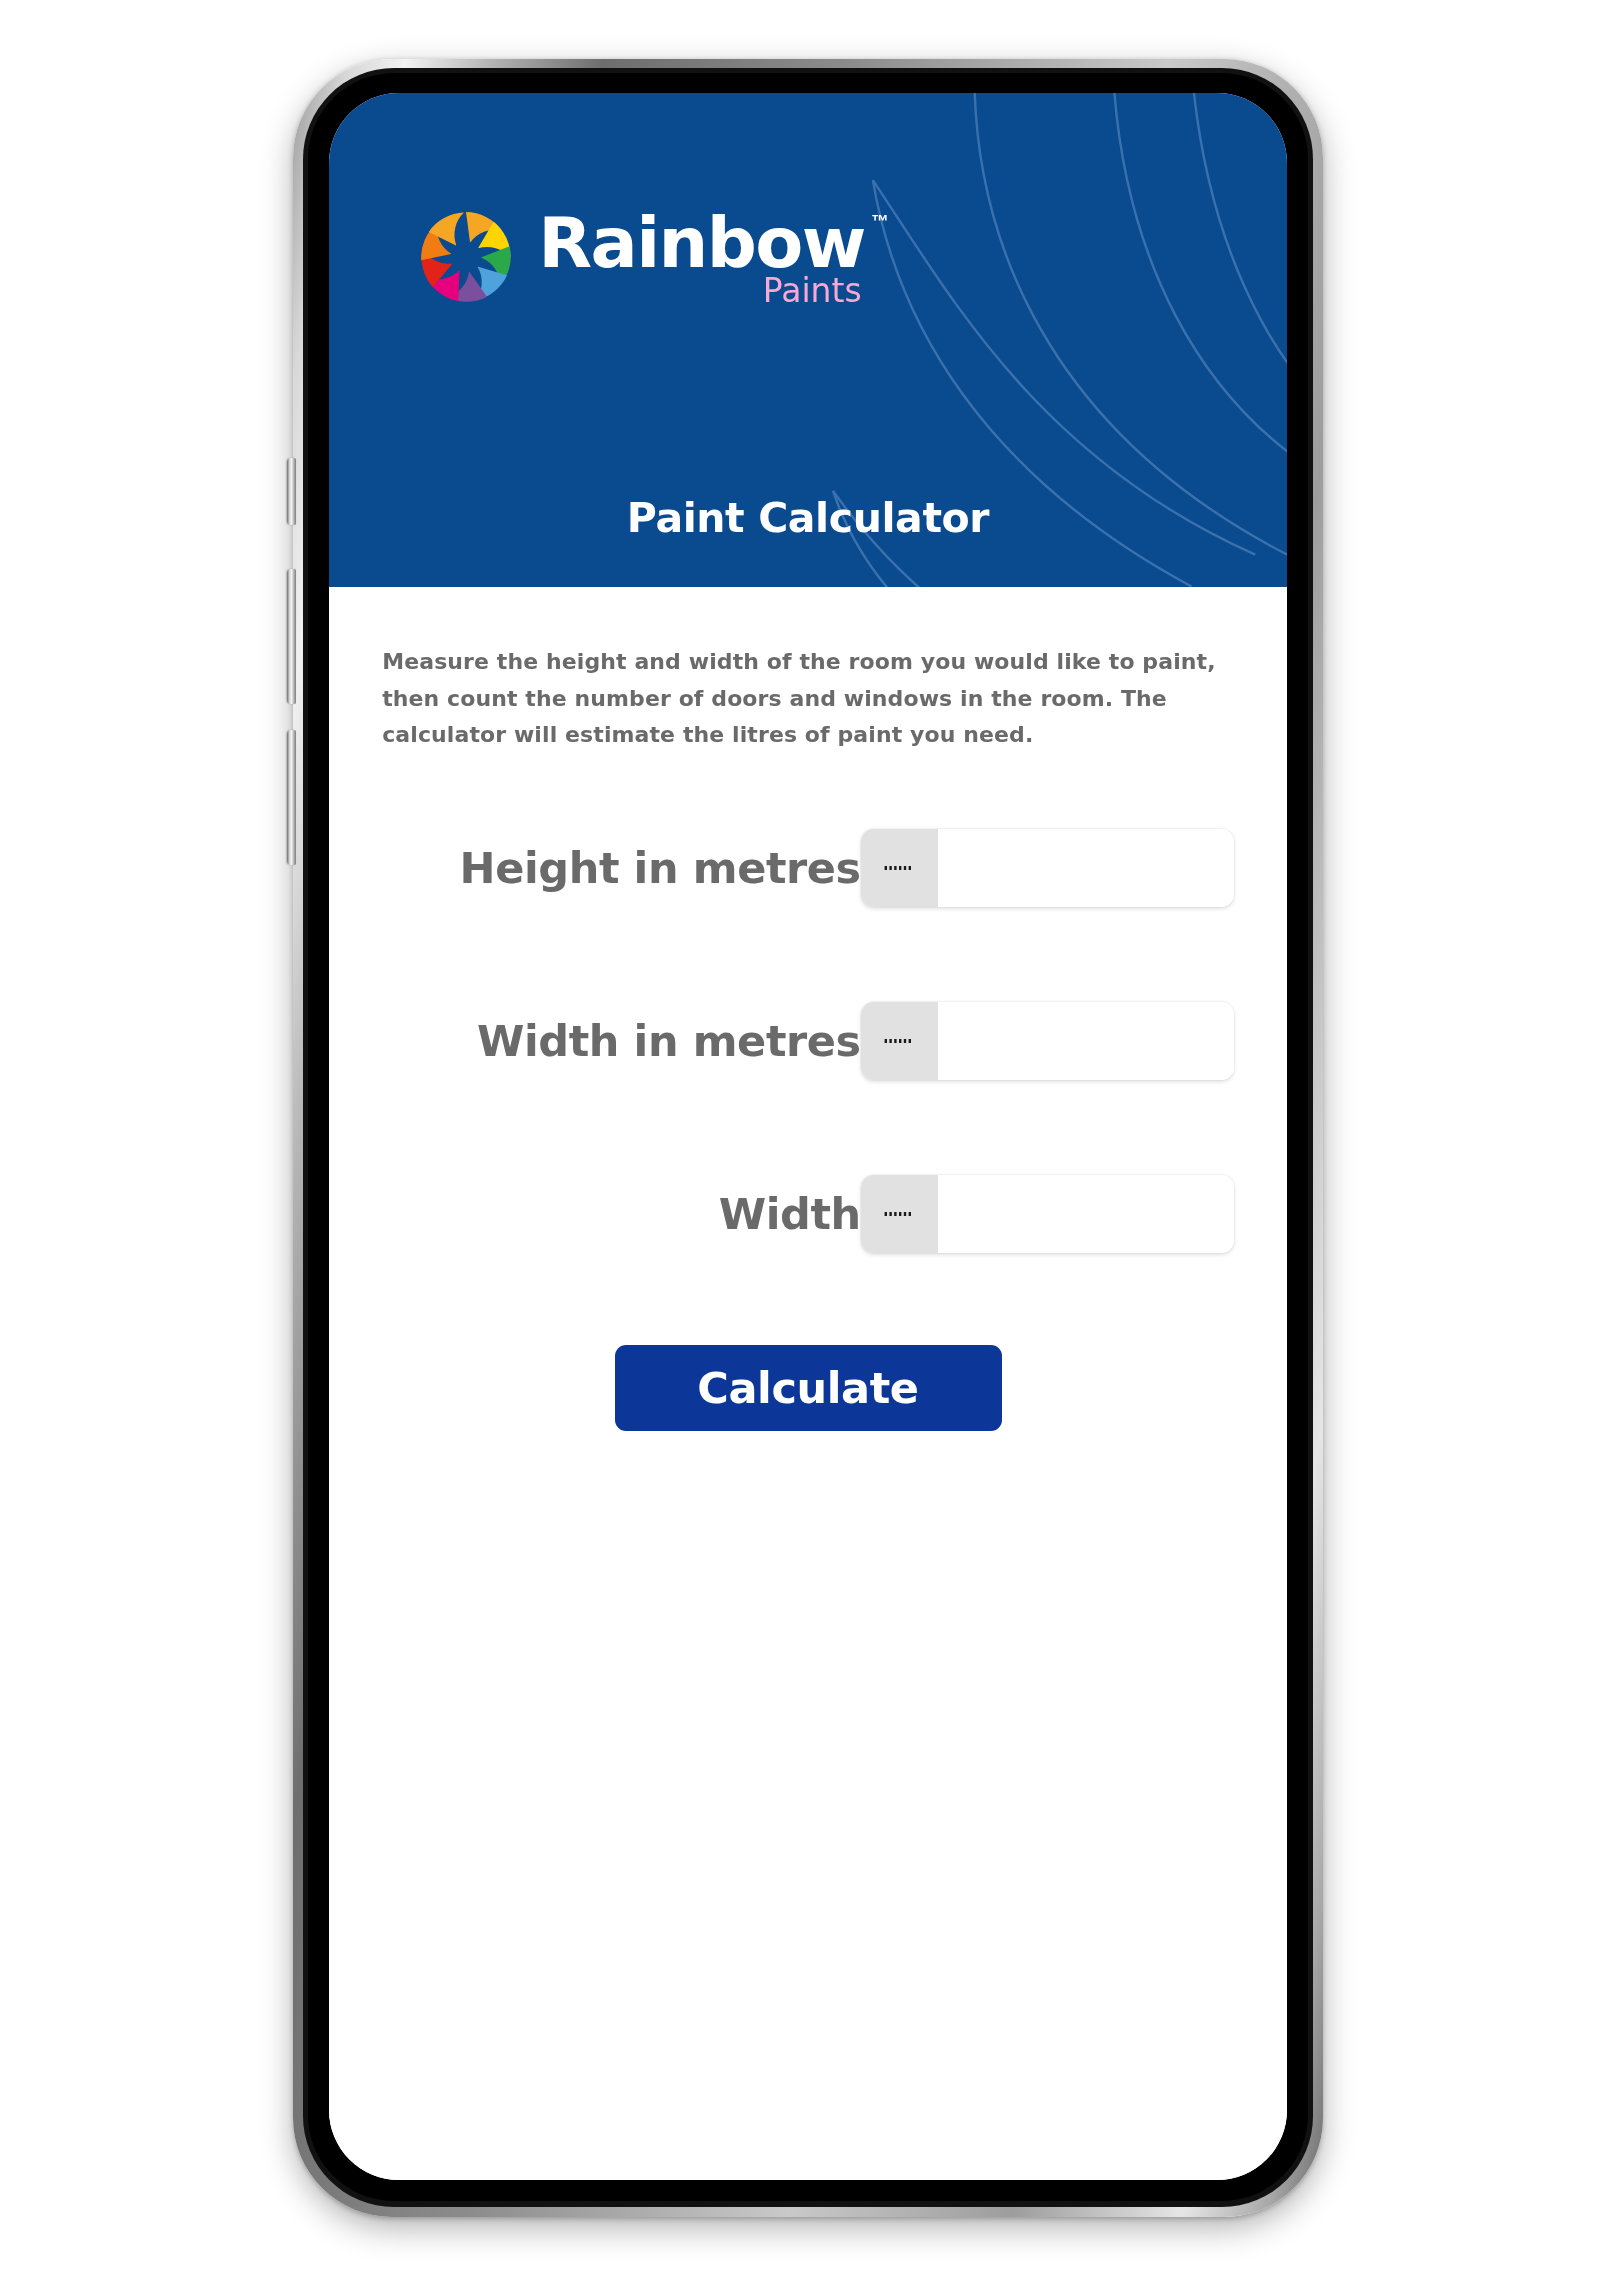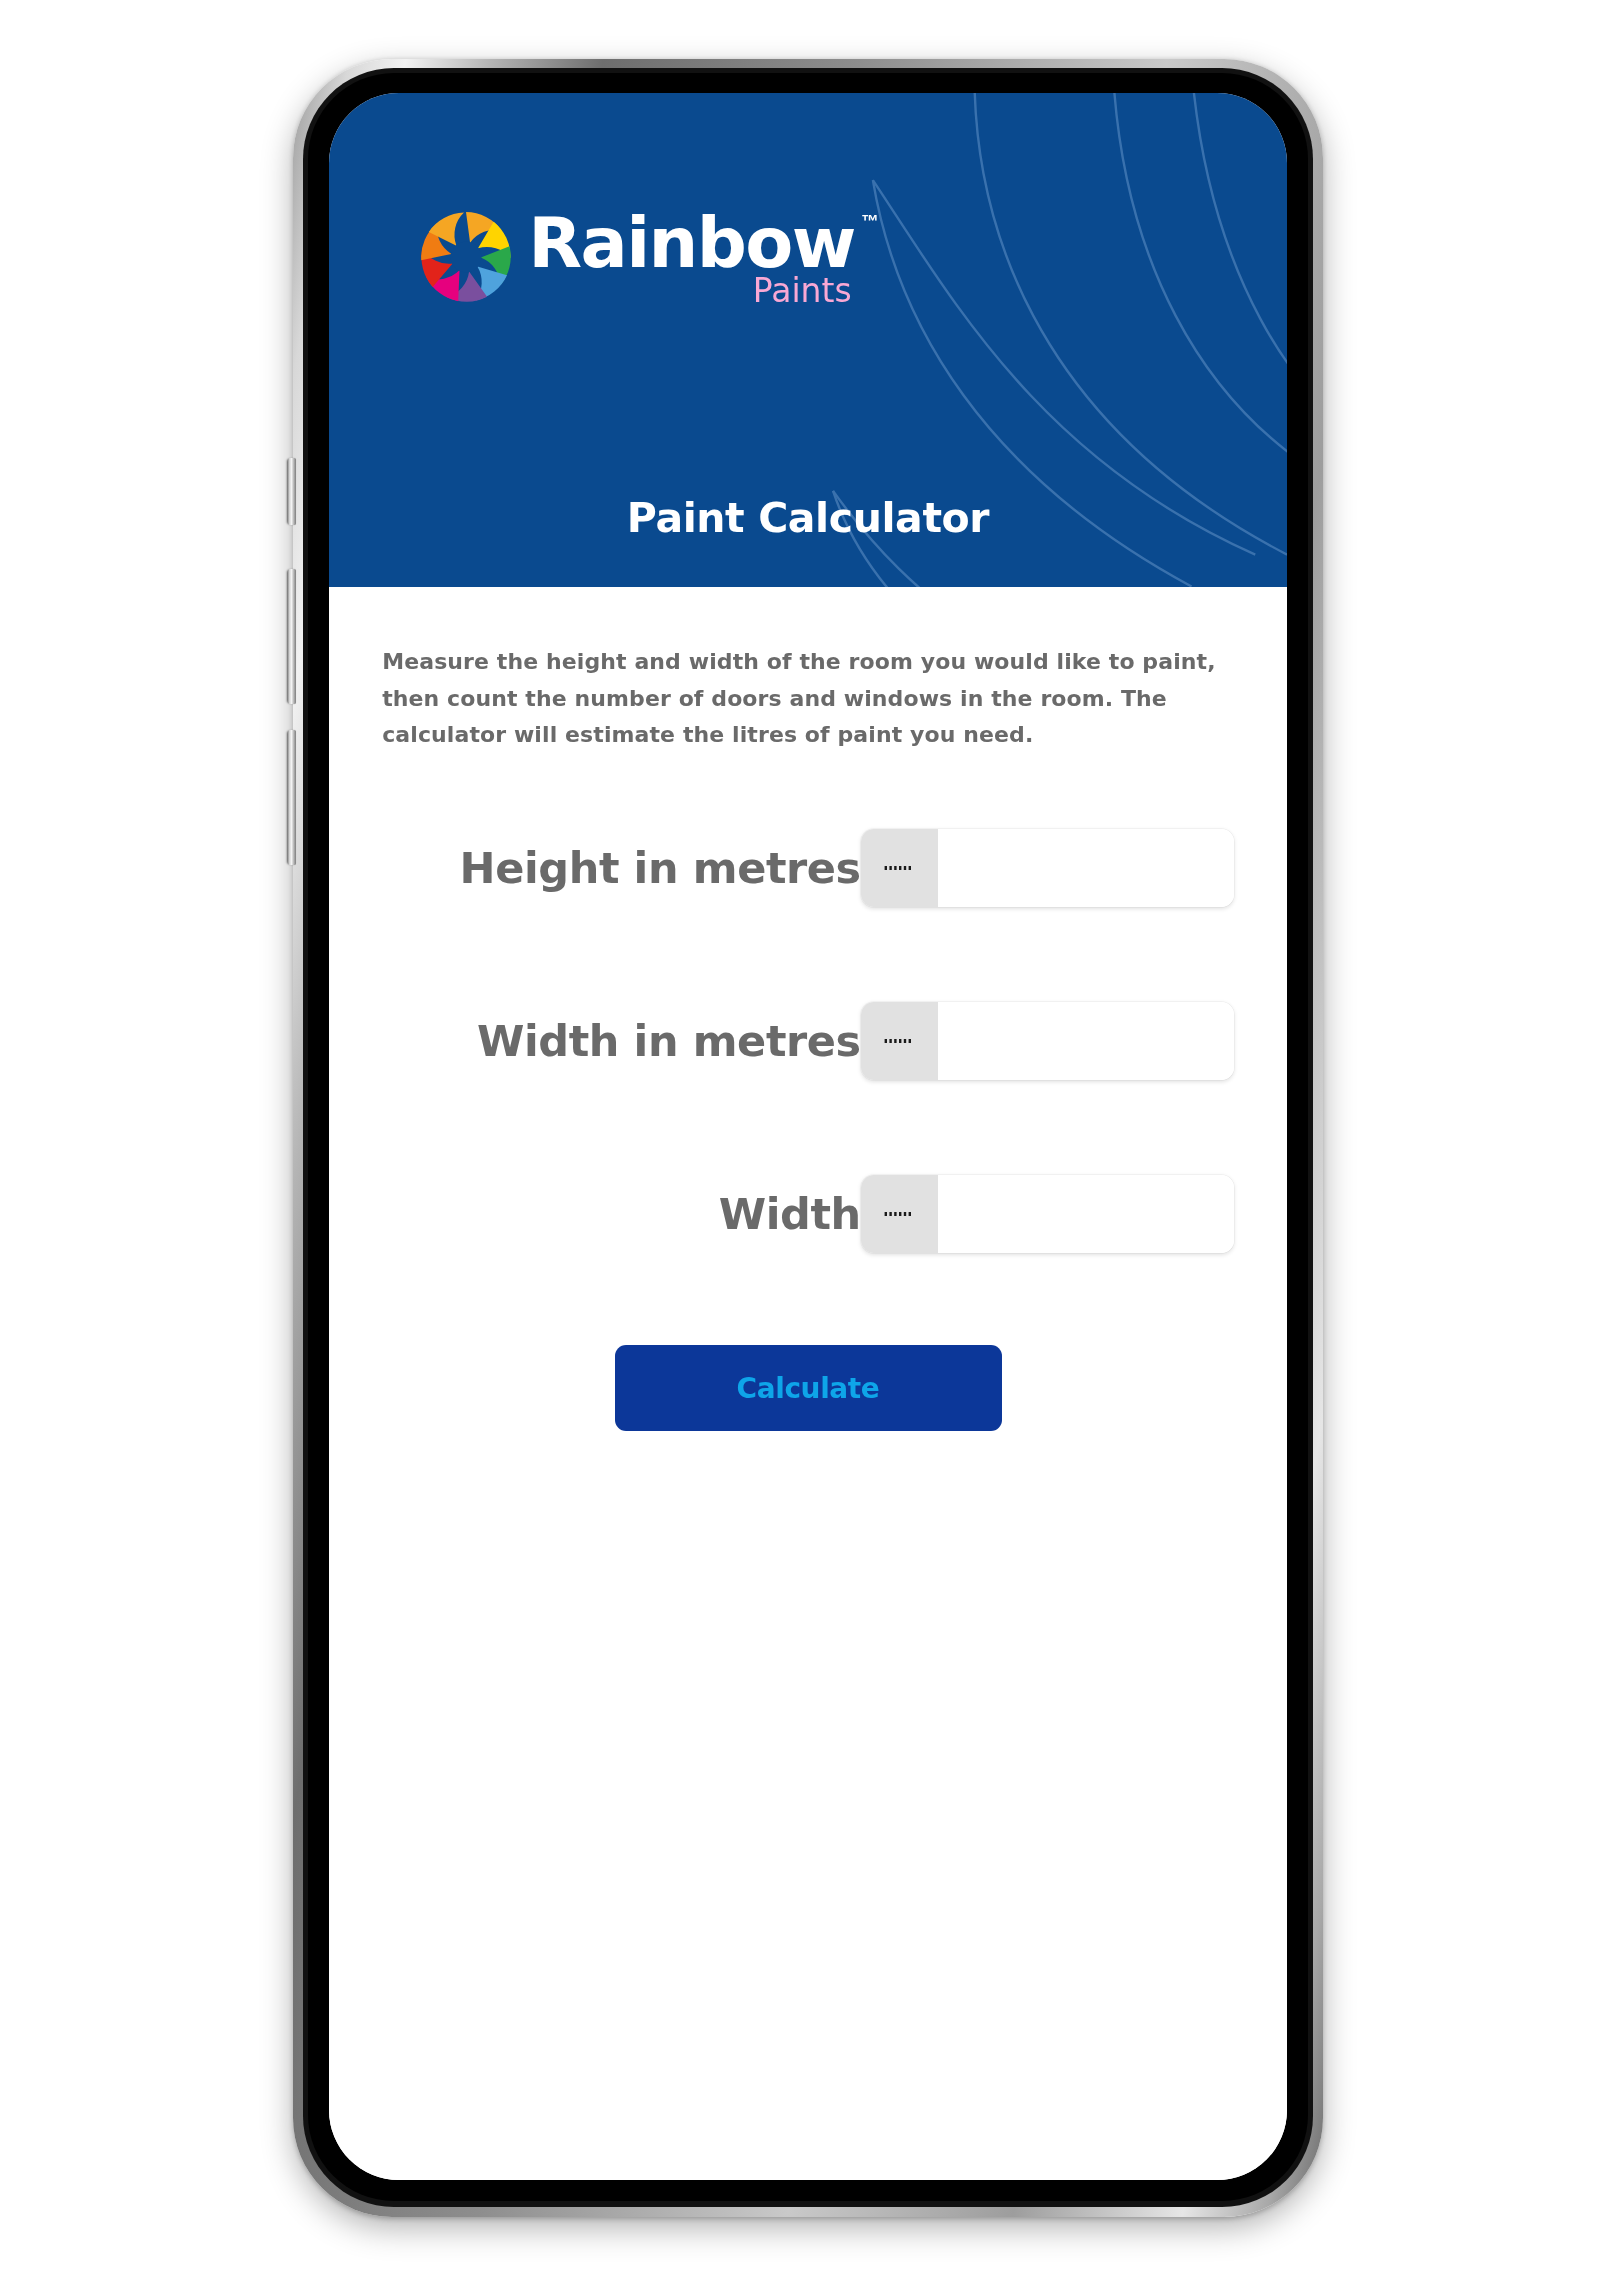--- a/index.html
+++ b/index.html
@@ -96,21 +96,21 @@
     height: 717px;
     pointer-events: none;
   }
 
   .logo-block {
     position: absolute;
     left: 86px;
     top: 113px;
     display: flex;
     align-items: center;
-    gap: 11px;
+    gap: 21px;
   }
 
   .logo-mark { width: 102px; height: 102px; flex: 0 0 auto; }
 
   .logo-type { position: relative; padding-top: 3.2px; }
 
   .logo-word {
     display: block;
     font-family: "DejaVu Sans", sans-serif;
     font-weight: bold;
@@ -234,24 +234,24 @@
     display: flex;
     justify-content: center;
   }
 
   .calc-btn {
     width: 387px;
     height: 86px;
     border: none;
     border-radius: 11px;
     background: #0c3799;
-    color: #0ea5e9;
-    font-family: "DejaVu Sans", sans-serif;
-    font-weight: bold;
-    font-size: 28px;
+    color: #ffffff;
+    font-family: "DejaVu Sans", sans-serif;
+    font-weight: bold;
+    font-size: 43px;
     letter-spacing: -0.4px;
     cursor: pointer;
   }
 </style>
 </head>
 <body>
 
 <div id="stage">
 
   <div class="phone-shell">

